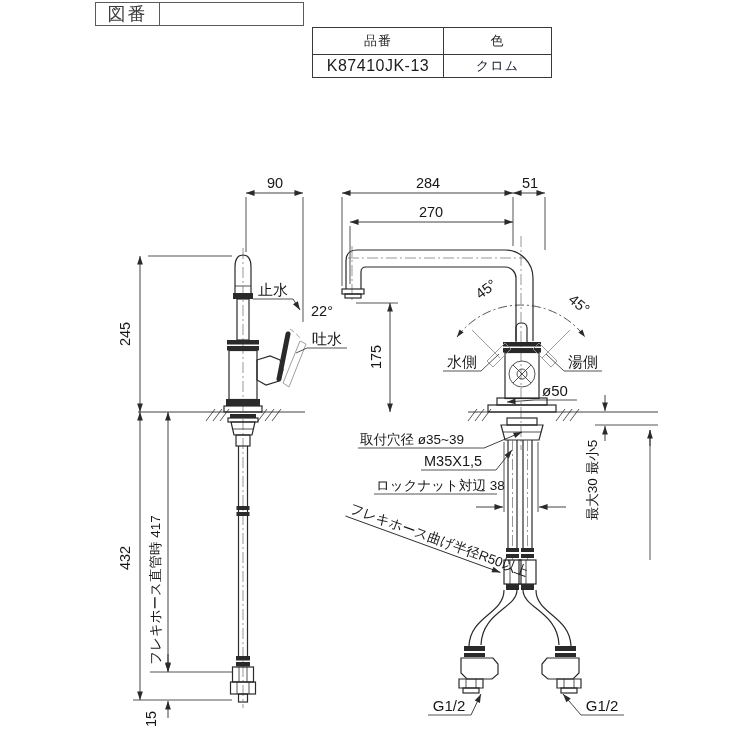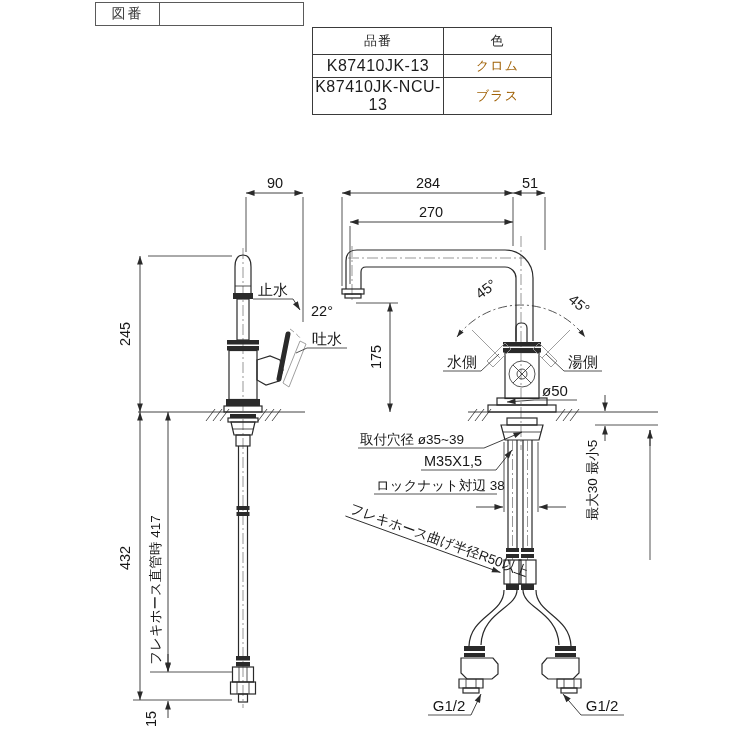--- a/index.html
+++ b/index.html
@@ -7,34 +7,34 @@
     width:740px;height:740px;background:#ffffff;position:relative;
     font-family:"Liberation Sans", sans-serif;color:#1e1e1e;overflow:hidden;
   }
   
   .zuban-box{
     position:absolute;left:95px;top:2px;width:209px;height:24px;
     border:1px solid #5a5a5a;display:flex;align-items:stretch;box-sizing:border-box;
   }
   .zuban-label{
     width:63px;border-right:1px solid #5a5a5a;display:flex;align-items:center;justify-content:center;
-    font-size:14px;color:#3c3c3c;letter-spacing:2px;
+    font-size:18px;color:#3c3c3c;letter-spacing:2px;
   }
   .zuban-value{flex:1;}
   
   table.parts{
     position:absolute;left:312px;top:27px;border-collapse:collapse;table-layout:fixed;
   }
   table.parts th,table.parts td{
     border:1.5px solid #3a3a3a;text-align:center;vertical-align:middle;
     padding:0;height:23px;box-sizing:border-box;background:#fff;
   }
   table.parts th{font-weight:normal;font-size:13px;height:27px;color:#2b2b2b;letter-spacing:1px;}
   td.part-no{width:131px;font-size:16px;letter-spacing:0.5px;color:#1c1c1c;}
-  td.part-color{width:108px;font-size:13px;color:#a16207;letter-spacing:1px;}
+  td.part-color{width:108px;font-size:13px;color:#0f172a;letter-spacing:1px;}
   
   svg.draw{position:absolute;left:0;top:0;}
   svg.draw text{fill:#161616;font-family:"Liberation Sans", sans-serif;}
   .t15{font-size:15px;}
   .t14{font-size:14.5px;}
   .t13{font-size:13.5px;}
   .outline{fill:none;stroke:#2a2a2a;stroke-width:1.2;}
   .thin{fill:none;stroke:#2a2a2a;stroke-width:0.8;}
   .dim{fill:none;stroke:#2e2e2e;stroke-width:0.9;}
   .fillb{fill:#2a2a2a;stroke:none;}
@@ -51,24 +51,20 @@
 
 <table class="parts">
   <tbody>
       <tr>
     <th>品番</th>
     <th>色</th>
   </tr>
   <tr>
     <td class="part-no">K87410JK-13</td>
     <td class="part-color">クロム</td>
-  </tr>
-  <tr>
-    <td class="part-no">K87410JK-NCU-13</td>
-    <td class="part-color">ブラス</td>
   </tr>
 </tbody>
   </table>
 
 <svg class="draw" width="740" height="740" viewBox="0 0 740 740">
   <defs>
     <marker id="ah" markerWidth="11" markerHeight="9" refX="10" refY="4" orient="auto-start-reverse">
       <path d="M0.5,0.8 L10,4 L0.5,7.2 Z" fill="#2a2a2a"></path>
     </marker>
   </defs>

